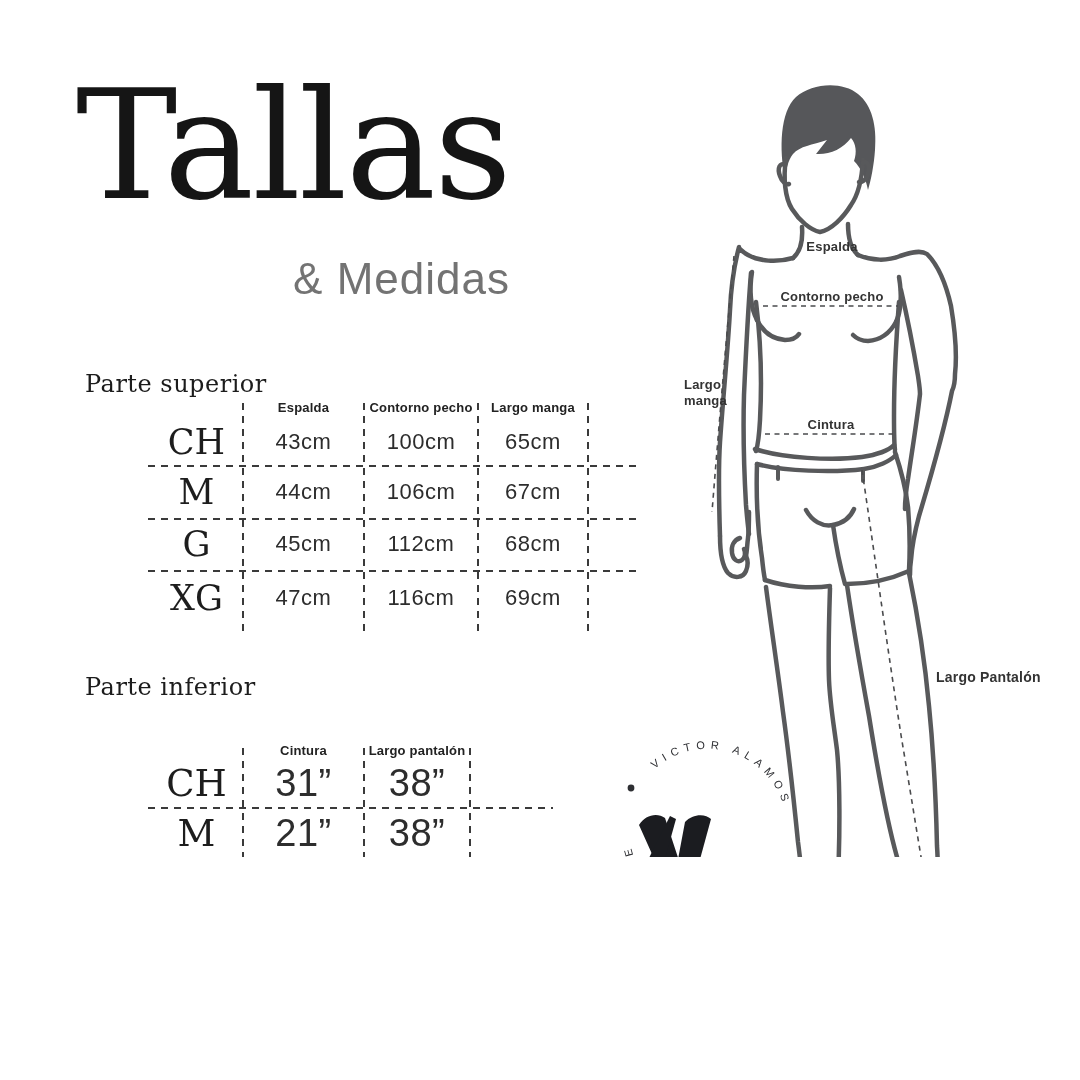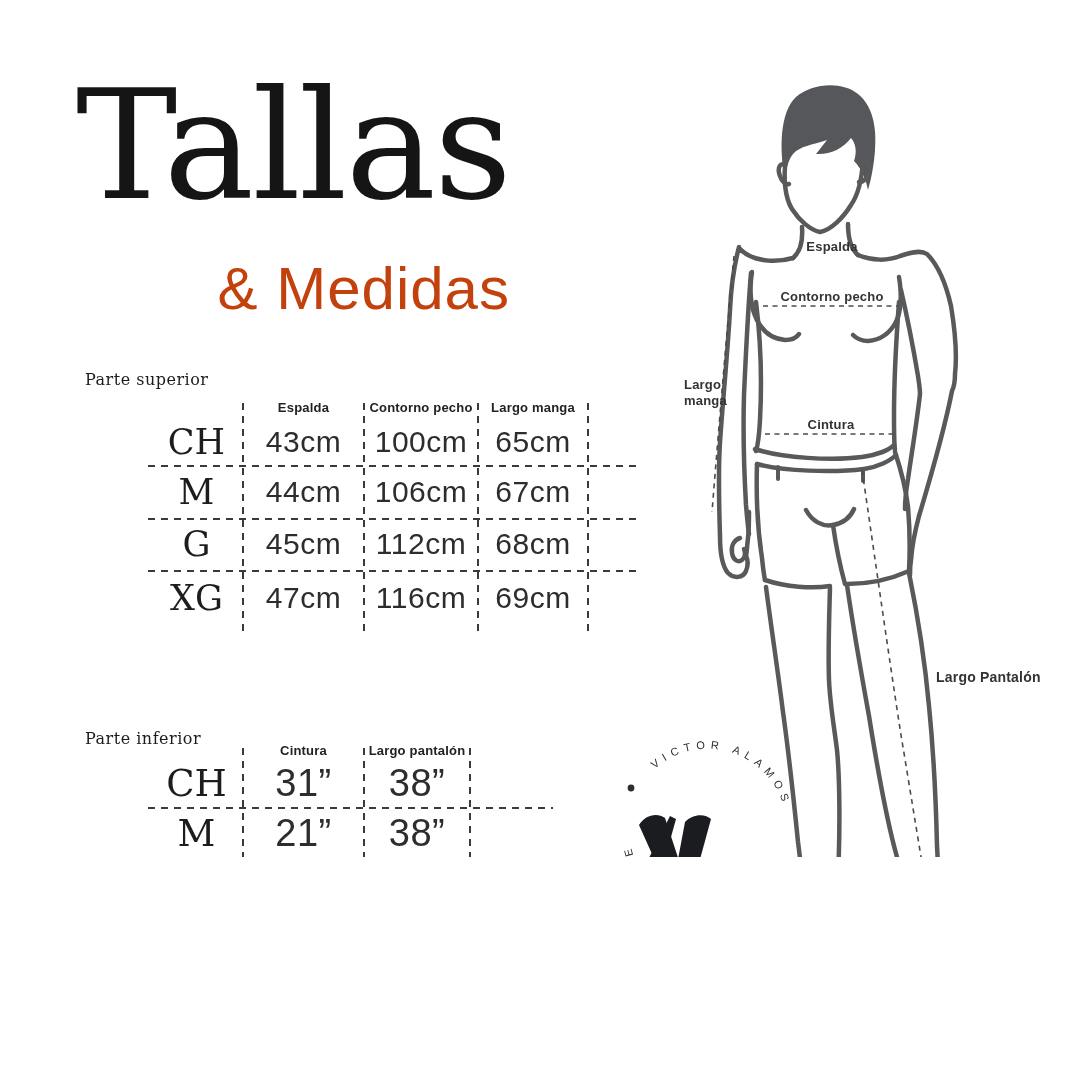--- a/index.html
+++ b/index.html
@@ -2,39 +2,39 @@
 <html><head>
 <meta charset="utf-8">
 <style>
   html,body{margin:0;padding:0;background:#ffffff;}
   .canvas{position:relative;width:1080px;height:857px;background:#ffffff;overflow:hidden;
           font-family:"Liberation Sans",sans-serif;color:#2a2a2a;}
   
   .title{position:absolute;left:76px;top:62px;font-family:"DejaVu Serif","Liberation Serif",serif;
          font-size:152px;line-height:1.1;color:#151515;letter-spacing:-2px;font-weight:400;}
   .subtitle{position:absolute;left:210px;top:254px;width:300px;text-align:right;
-            font-size:60px;font-weight:300;letter-spacing:1px;color:#c2410c;}
+            font-size:44px;font-weight:300;letter-spacing:1px;color:#737373;}
   
   .section-title{position:absolute;font-family:"DejaVu Serif","Liberation Serif",serif;
-                 font-size:16px;color:#1c1c1c;letter-spacing:0.5px;text-align:center;}
+                 font-size:24px;color:#1c1c1c;letter-spacing:0.5px;text-align:center;}
   .st-sup{left:85px;top:370px;}
-  .st-inf{left:85px;top:729px;}
+  .st-inf{left:85px;top:673px;}
   
   .size-table{position:absolute;}
   .t-sup{left:150px;top:395px;width:490px;height:240px;}
   .t-inf{left:150px;top:740px;width:410px;height:235px;}
   .tr{position:absolute;left:0;display:flex;align-items:center;}
   .td{text-align:center;}
   .col-size{width:93px;}
   .sup-a{width:121px;} .sup-b{width:114px;} .sup-c{width:110px;}
   .inf-a{width:121px;} .inf-b{width:106px;}
   .th{font-size:13px;font-weight:700;color:#222;letter-spacing:0.2px;}
   .size-lbl{font-family:"DejaVu Serif","Liberation Serif",serif;font-size:35px;color:#1d1d1d;}
   .t-inf .size-lbl{font-size:37px;}
-  .val{font-size:30px;font-weight:300;color:#2d2d2d;letter-spacing:0.5px;}
+  .val{font-size:22px;font-weight:300;color:#2d2d2d;letter-spacing:0.5px;}
   .val-lg{font-size:38px;}
   
   .hdash{position:absolute;height:2px;
          background:repeating-linear-gradient(90deg,#3a3a3a 0 7px,transparent 7px 13px);}
   .vdash{position:absolute;width:2px;
          background:repeating-linear-gradient(180deg,#3a3a3a 0 7px,transparent 7px 13px);}
   
   .fig-label{position:absolute;font-size:13px;font-weight:600;color:#333;letter-spacing:0.2px;}
   .lbl-espalda{left:782px;top:239px;width:100px;text-align:center;}
   .lbl-contorno{left:762px;top:289px;width:140px;text-align:center;}

